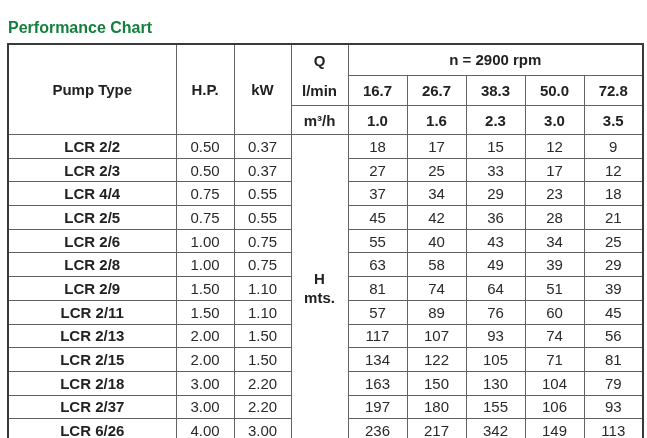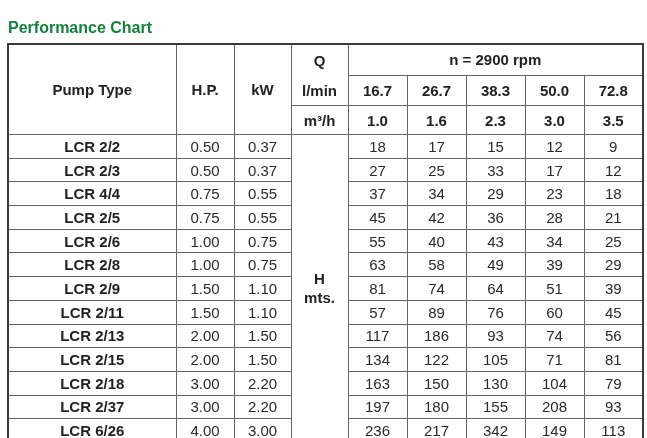--- a/index.html
+++ b/index.html
@@ -178,21 +178,21 @@
         <td class="num">89</td>
         <td class="num">76</td>
         <td class="num">60</td>
         <td class="num">45</td>
       </tr>
       <tr>
         <td class="pump-type">LCR 2/13</td>
         <td class="num">2.00</td>
         <td class="num">1.50</td>
         <td class="num">117</td>
-        <td class="num">186</td>
+        <td class="num">107</td>
         <td class="num">93</td>
         <td class="num">74</td>
         <td class="num">56</td>
       </tr>
       <tr>
         <td class="pump-type">LCR 2/15</td>
         <td class="num">2.00</td>
         <td class="num">1.50</td>
         <td class="num">134</td>
         <td class="num">122</td>
@@ -210,21 +210,21 @@
         <td class="num">104</td>
         <td class="num">79</td>
       </tr>
       <tr>
         <td class="pump-type">LCR 2/37</td>
         <td class="num">3.00</td>
         <td class="num">2.20</td>
         <td class="num">197</td>
         <td class="num">180</td>
         <td class="num">155</td>
-        <td class="num">208</td>
+        <td class="num">106</td>
         <td class="num">93</td>
       </tr>
       <tr>
         <td class="pump-type">LCR 6/26</td>
         <td class="num">4.00</td>
         <td class="num">3.00</td>
         <td class="num">236</td>
         <td class="num">217</td>
         <td class="num">342</td>
         <td class="num">149</td>

